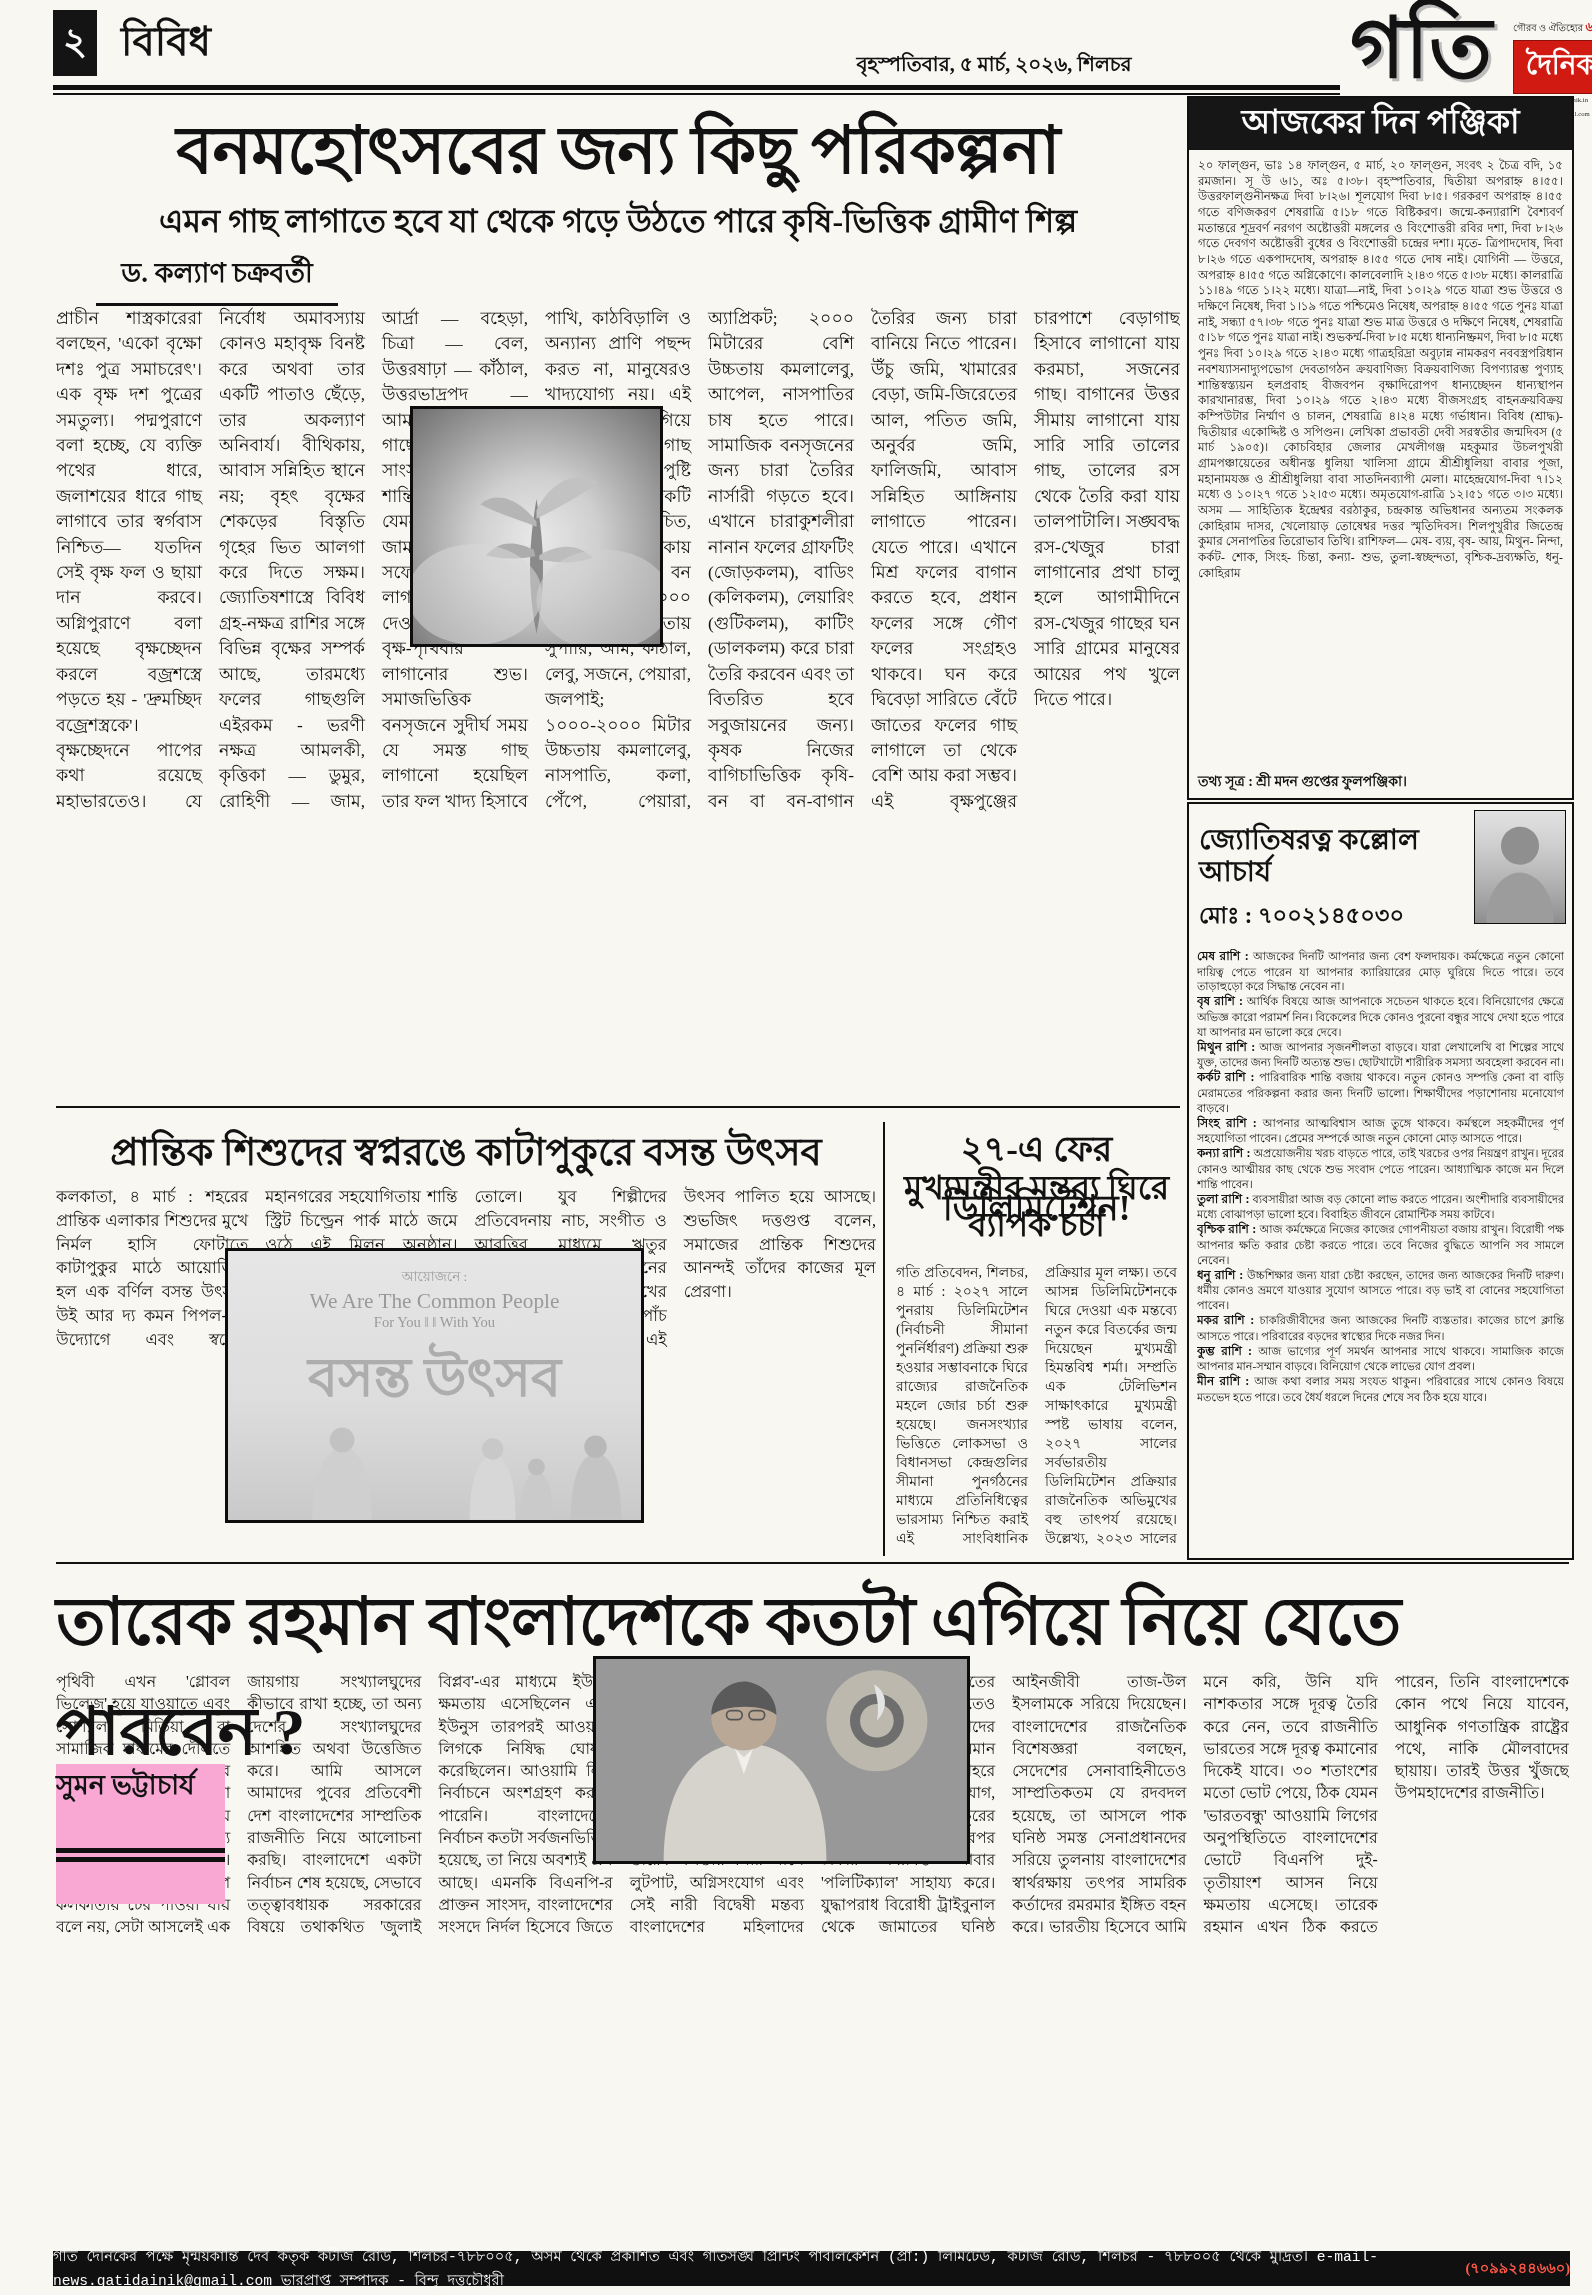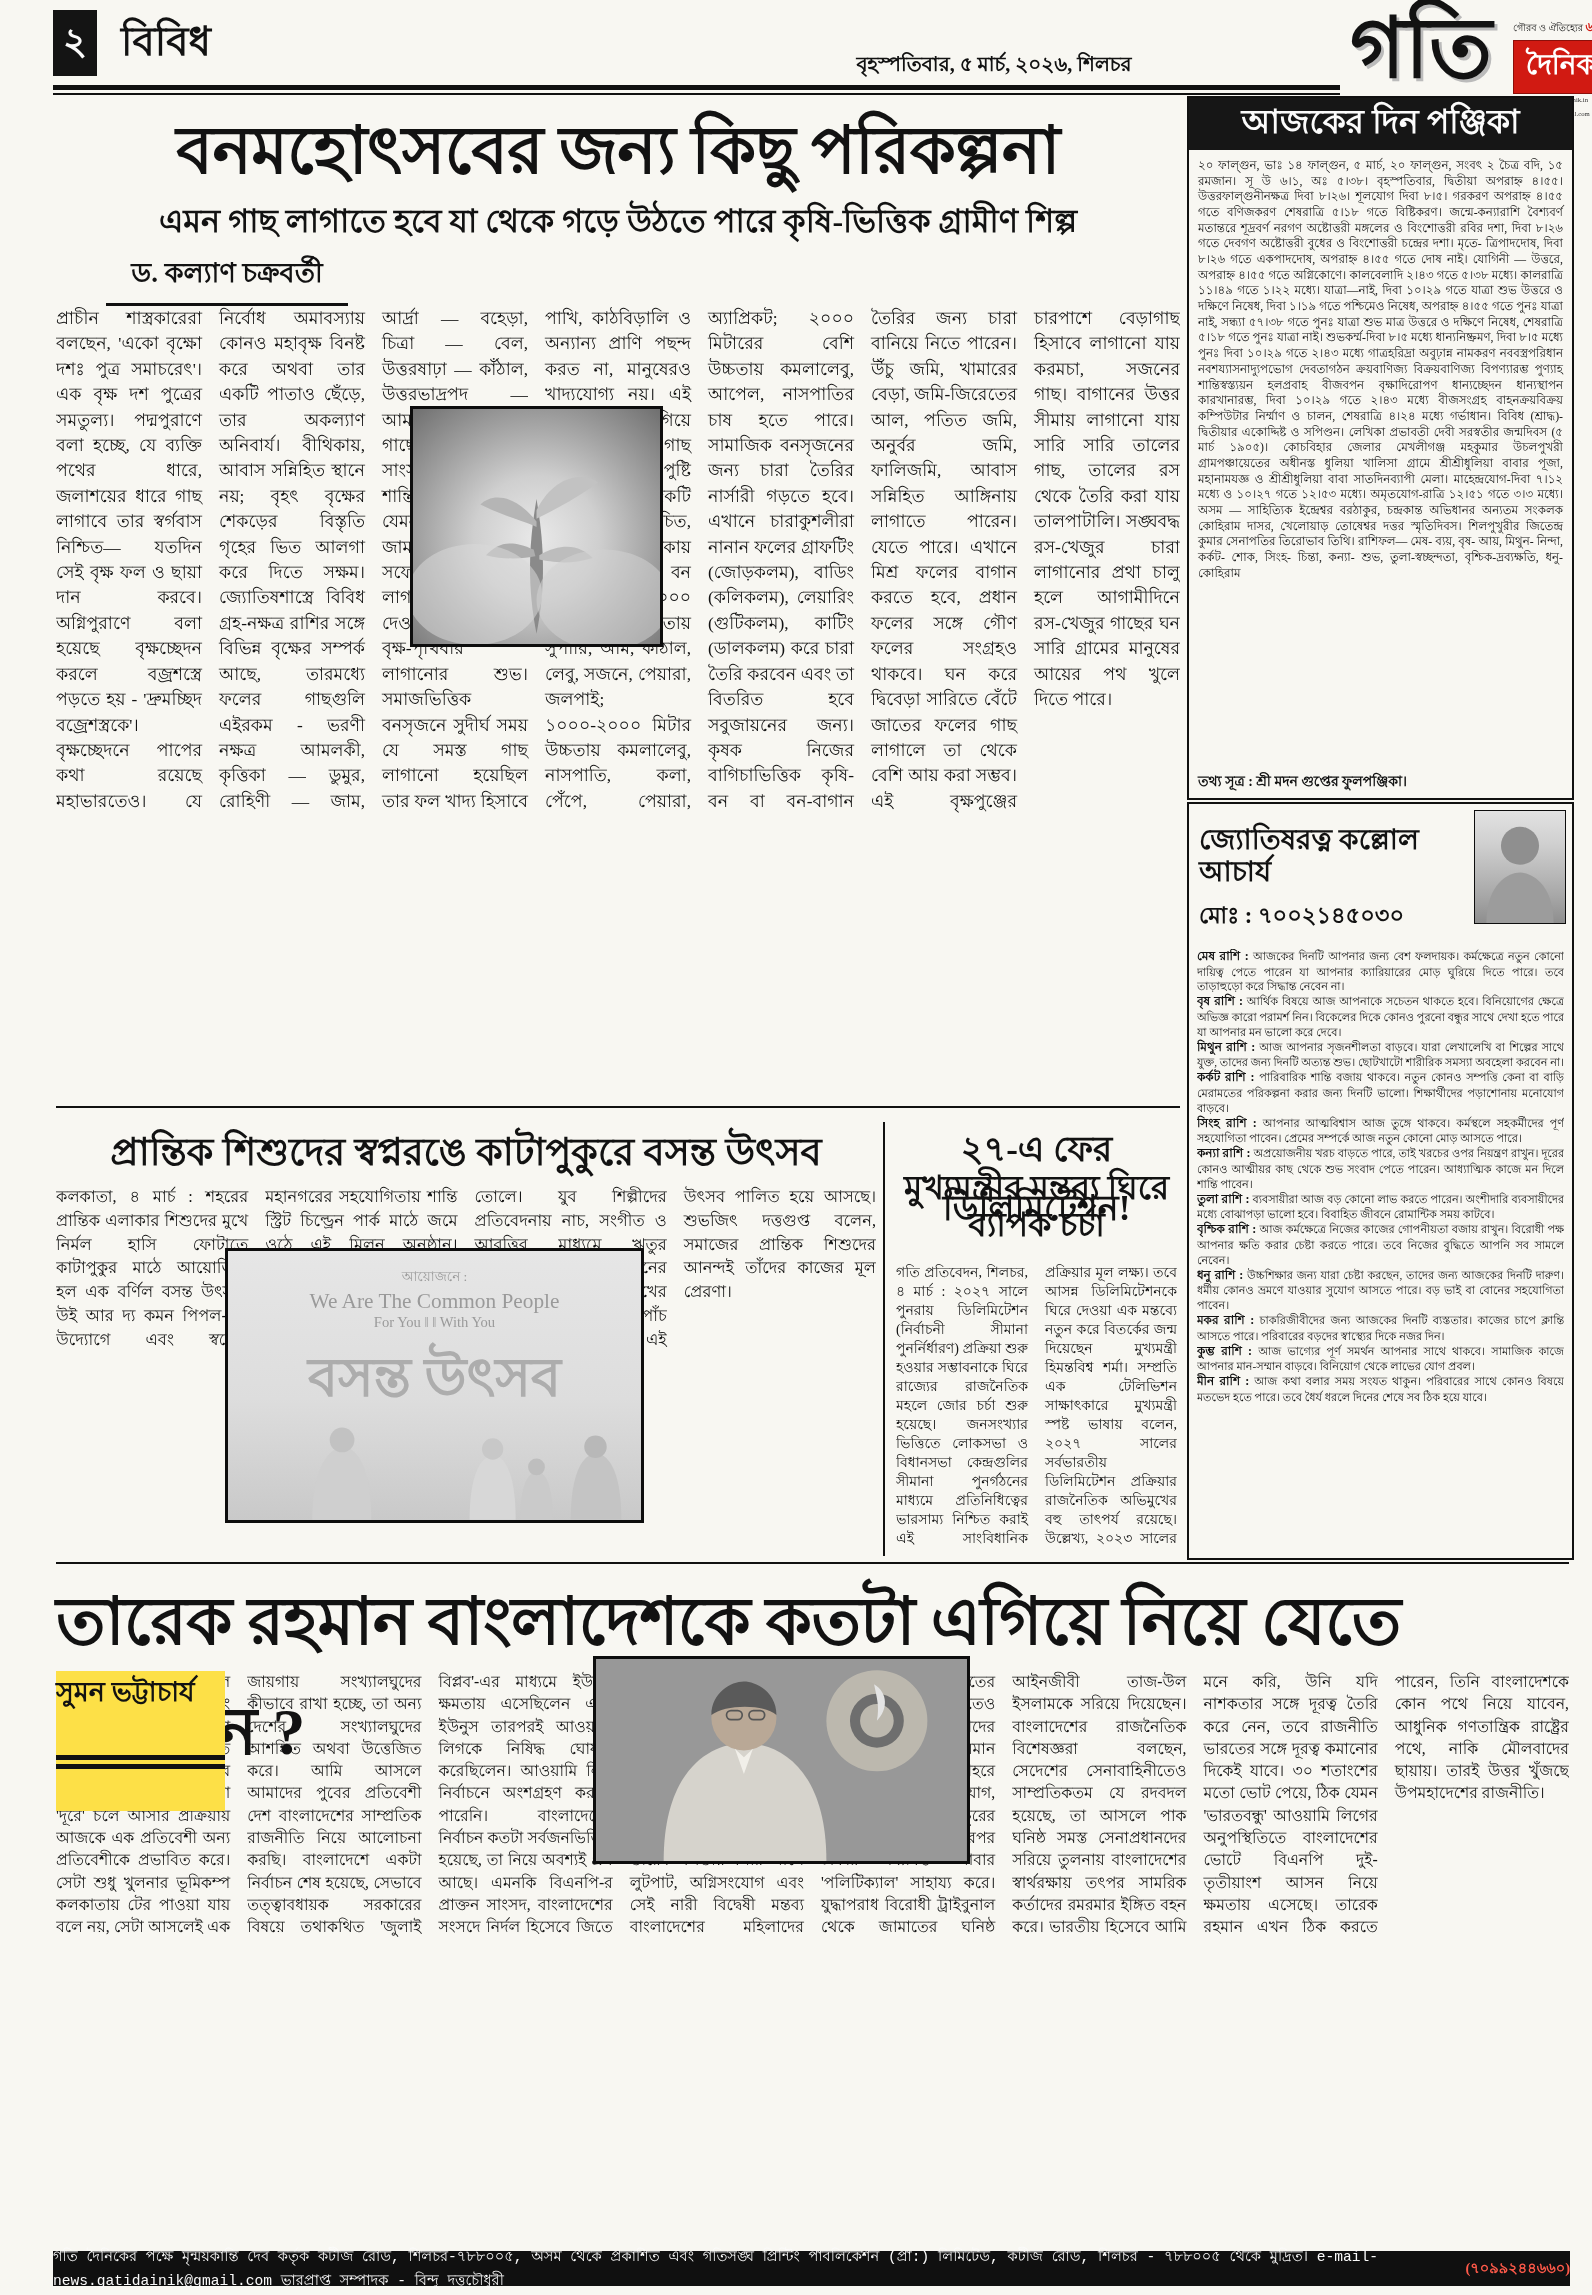--- a/index.html
+++ b/index.html
@@ -45,21 +45,21 @@
       <div style="font-size:6.7px;color:#333;">e-mail : news.gatidainik@gmail.com</div>
     </div>
   </div>
 
   <div class="abs rule" style="left:53px;top:85px;width:1287px;height:5px;"></div>
   <div class="abs rule" style="left:53px;top:93px;width:1287px;height:2.2px;"></div>
 
   <div class="abs center bold" style="left:56px;top:100px;width:1124px;font-size:66px;letter-spacing:-0.6px;">বনমহোৎসবের জন্য কিছু পরিকল্পনা</div>
   <div class="abs center bold" style="left:56px;top:196px;width:1124px;font-size:32px;">এমন গাছ লাগাতে হবে যা থেকে গড়ে উঠতে পারে কৃষি-ভিত্তিক গ্রামীণ শিল্প</div>
 
-  <div class="abs" style="left:106px;top:252px;width:242px;">
+  <div class="abs" style="left:96px;top:252px;width:242px;">
     <div class="center bold" style="font-size:27px;">ড. কল্যাণ চক্রবর্তী</div>
     <div class="rule" style="height:3.9px;margin-top:5.6px;"></div>
   </div>
 
   <div class="abs just cols body-txt" style="left:56px;top:306px;width:1124px;height:789px;column-count:7;">প্রাচীন শাস্ত্রকারেরা বলছেন, 'একো বৃক্ষো দশঃ পুত্র সমাচরেৎ'। এক বৃক্ষ দশ পুত্রের সমতুল্য। পদ্মপুরাণে বলা হচ্ছে, যে ব্যক্তি পথের ধারে, জলাশয়ের ধারে গাছ লাগাবে তার স্বর্গবাস নিশ্চিত— যতদিন সেই বৃক্ষ ফল ও ছায়া দান করবে। অগ্নিপুরাণে বলা হয়েছে বৃক্ষচ্ছেদন করলে বজ্রশস্ত্রে পড়তে হয় - 'দ্রুমচ্ছিদ বজ্রেশস্ত্রকে'। বৃক্ষচ্ছেদনে পাপের কথা রয়েছে মহাভারতেও। যে নির্বোধ অমাবস্যায় কোনও মহাবৃক্ষ বিনষ্ট করে অথবা তার একটি পাতাও ছেঁড়ে, তার অকল্যাণ অনিবার্য। বীথিকায়, আবাস সন্নিহিত স্থানে নয়; বৃহৎ বৃক্ষের শেকড়ের বিস্তৃতি গৃহের ভিত আলগা করে দিতে সক্ষম। জ্যোতিষশাস্ত্রে বিবিধ গ্রহ-নক্ষত্র রাশির সঙ্গে বিভিন্ন বৃক্ষের সম্পর্ক আছে, তারমধ্যে ফলের গাছগুলি এইরকম - ভরণী নক্ষত্র আমলকী, কৃত্তিকা — ডুমুর, রোহিণী — জাম, আর্দ্রা — বহেড়া, চিত্রা — বেল, উত্তরষাঢ়া — কাঁঠাল, উত্তরভাদ্রপদ — আম, রেবতী — মহুয়া গাছের প্রতীক। সাংসারিক সুখ শান্তিতে ফলের গাছ যেমন আম, জাম, জামরুল, লিচু, সফেদা, আঁশফল লাগানোর পরামর্শ দেওয়া হয় ফলবতী বৃক্ষ-পৃথিবীর লাগানোর শুভ। সমাজভিত্তিক বনসৃজনে সুদীর্ঘ সময় যে সমস্ত গাছ লাগানো হয়েছিল তার ফল খাদ্য হিসাবে পাখি, কাঠবিড়ালি ও অন্যান্য প্রাণি পছন্দ করত না, মানুষেরও খাদ্যযোগ্য নয়। এই ধরণের গাছ লাগিয়ে কতটুকু লাভ? গাছ লাগিয়ে মানুষের পুষ্টি নিরাপত্তার দিকটি লক্ষ্য করা উচিত, পাহাড়ি এলাকায় সামাজিক বন সৃজণের জন্য ১০০০ মিটার পর্যন্ত উচ্চতায় সুপারি, আম, কাঁঠাল, লেবু, সজনে, পেয়ারা, জলপাই; ১০০০-২০০০ মিটার উচ্চতায় কমলালেবু, নাসপাতি, কলা, পেঁপে, পেয়ারা, অ্যাপ্রিকট; ২০০০ মিটারের বেশি উচ্চতায় কমলালেবু, আপেল, নাসপাতির চাষ হতে পারে। সামাজিক বনসৃজনের জন্য চারা তৈরির নার্সারী গড়তে হবে। এখানে চারাকুশলীরা নানান ফলের গ্রাফটিং (জোড়কলম), বাডিং (কলিকলম), লেয়ারিং (গুটিকলম), কাটিং (ডালকলম) করে চারা তৈরি করবেন এবং তা বিতরিত হবে সবুজায়নের জন্য। কৃষক নিজের বাগিচাভিত্তিক কৃষি-বন বা বন-বাগান তৈরির জন্য চারা বানিয়ে নিতে পারেন। উঁচু জমি, খামারের বেড়া, জমি-জিরেতের আল, পতিত জমি, অনুর্বর জমি, ফালিজমি, আবাস সন্নিহিত আঙ্গিনায় লাগাতে পারেন। যেতে পারে। এখানে মিশ্র ফলের বাগান করতে হবে, প্রধান ফলের সঙ্গে গৌণ ফলের সংগ্রহও থাকবে। ঘন করে দ্বিবেড়া সারিতে বেঁটে জাতের ফলের গাছ লাগালে তা থেকে বেশি আয় করা সম্ভব। এই বৃক্ষপুঞ্জের চারপাশে বেড়াগাছ হিসাবে লাগানো যায় করমচা, সজনের গাছ। বাগানের উত্তর সীমায় লাগানো যায় সারি সারি তালের গাছ, তালের রস থেকে তৈরি করা যায় তালপাটালি। সঙ্ঘবদ্ধ রস-খেজুর চারা লাগানোর প্রথা চালু হলে আগামীদিনে রস-খেজুর গাছের ঘন সারি গ্রামের মানুষের আয়ের পথ খুলে দিতে পারে।</div>
 
   <div class="abs photo" style="left:410px;top:406px;width:247px;height:235px;background:
        radial-gradient(circle at 50% 55%, #e9e9e9 0%, #cfcfcf 35%, #9b9b9b 70%, #6f6f6f 100%);">
     <svg width="247" height="235" viewBox="0 0 440 418">
       <path d="M220 400 C200 300 210 220 220 160 C 230 220 240 300 220 400" fill="#8a8a8a"></path>
@@ -134,21 +134,21 @@
   <div class="abs center bold" style="left:896px;top:1122px;width:281px;font-size:35px;">২৭-এ ফের ডিলিমিটেশন!</div>
   <div class="abs center bold" style="left:896px;top:1170px;width:281px;font-size:33px;line-height:1.12;">মুখ্যমন্ত্রীর মন্তব্য ঘিরে ব্যাপক চর্চা</div>
   <div class="abs just cols" style="left:896px;top:1263px;width:281px;height:293px;column-count:2;font-size:14px;line-height:1.36;">গতি প্রতিবেদন, শিলচর, ৪ মার্চ : ২০২৭ সালে পুনরায় ডিলিমিটেশন (নির্বাচনী সীমানা পুনর্নির্ধারণ) প্রক্রিয়া শুরু হওয়ার সম্ভাবনাকে ঘিরে রাজ্যের রাজনৈতিক মহলে জোর চর্চা শুরু হয়েছে। জনসংখ্যার ভিত্তিতে লোকসভা ও বিধানসভা কেন্দ্রগুলির সীমানা পুনর্গঠনের মাধ্যমে প্রতিনিধিত্বের ভারসাম্য নিশ্চিত করাই এই সাংবিধানিক প্রক্রিয়ার মূল লক্ষ্য। তবে আসন্ন ডিলিমিটেশনকে ঘিরে দেওয়া এক মন্তব্যে নতুন করে বিতর্কের জন্ম দিয়েছেন মুখ্যমন্ত্রী হিমন্তবিশ্ব শর্মা। সম্প্রতি এক টেলিভিশন সাক্ষাৎকারে মুখ্যমন্ত্রী স্পষ্ট ভাষায় বলেন, ২০২৭ সালের সর্বভারতীয় ডিলিমিটেশন প্রক্রিয়ার রাজনৈতিক অভিমুখের বহু তাৎপর্য রয়েছে। উল্লেখ্য, ২০২৩ সালের সর্বশেষ ডিলিমিটেশনের পরিপ্রেক্ষিতে ২০২৭ সালের সম্ভাব্য প্রক্রিয়া রাজ্য-রাজনীতিতে বিশেষ তাৎপর্যপূর্ণ হতে চলেছে বলে মনে করা হচ্ছে।</div>
 
   <div class="abs rule" style="left:56px;top:1562px;width:1513px;height:1.7px;"></div>
 
   <div class="abs bold" style="left:56px;top:1571px;width:1513px;font-size:66px;letter-spacing:-0.6px;">তারেক রহমান বাংলাদেশকে কতটা এগিয়ে নিয়ে যেতে পারবেন ?</div>
 
   <div class="abs just cols" style="left:56px;top:1671px;width:1513px;height:562px;column-count:8;font-size:15.7px;line-height:1.42;">পৃথিবী এখন 'গ্লোবল ভিলেজ' হয়ে যাওয়াতে এবং সোশ্যাল মিডিয়া বা সামাজিক মাধ্যমের দৌলতে আমরা একে অপরের কাছাকাছি বা আসলে হয়তো 'দূরে' চলে আসার প্রক্রিয়ায় আজকে এক প্রতিবেশী অন্য প্রতিবেশীকে প্রভাবিত করে। সেটা শুধু খুলনার ভূমিকম্প কলকাতায় টের পাওয়া যায় বলে নয়, সেটা আসলেই এক জায়গায় সংখ্যালঘুদের কীভাবে রাখা হচ্ছে, তা অন্য দেশের সংখ্যালঘুদের আশঙ্কিত অথবা উত্তেজিত করে। আমি আসলে আমাদের পুবের প্রতিবেশী দেশ বাংলাদেশের সাম্প্রতিক রাজনীতি নিয়ে আলোচনা করছি। বাংলাদেশে একটা নির্বাচন শেষ হয়েছে, সেভাবে তত্ত্বাবধায়ক সরকারের বিষয়ে তথাকথিত 'জুলাই বিপ্লব'-এর মাধ্যমে ইউনুস ক্ষমতায় এসেছিলেন এবং ইউনুস তারপরই আওয়ামি লিগকে নিষিদ্ধ ঘোষণা করেছিলেন। আওয়ামি লিগ নির্বাচনে অংশগ্রহণ করতে পারেনি। বাংলাদেশের নির্বাচন কতটা সর্বজনভিত্তিক হয়েছে, তা নিয়ে অবশ্যই প্রশ্ন আছে। এমনকি বিএনপি-র প্রাক্তন সাংসদ, বাংলাদেশের সংসদে নির্দল হিসেবে জিতে আসা সাংসদ রুমিন ফারহানা অবধি সেই নিয়ে প্রশ্ন তুলেছেন। তিনি একটা যুক্তিযুক্ত কথা বলেছেন। কেন তারেক রহমানকে জিতে আসতে শুভ সংকেত দেওয়ার আগে অংশগ্রহণ করতে দেওয়া হয়নি। কারণ, তারেক ক্ষমতায় বসার আগে লুটপাট, অগ্নিসংযোগ এবং সেই নারী বিদ্বেষী মন্তব্য বাংলাদেশের মহিলাদের হয়তো দলে দলে জামাতের বিরুদ্ধে ভোট দিতেও উৎসাহিত করে। আমাদের মনে রাখতে হবে, ওসমান হাদির মৃত্যুর পরে ঢাকা শহরে যে লুটপাট, অগ্নিসংযোগ, ছায়ানট, উদীচীতে ভাঙচুরের ঘটনা ঘটেছিল, তারপর ঢাকার মধ্যবিত্ত আবার 'পলিটিক্যাল' সাহায্য করে। যুদ্ধাপরাধ বিরোধী ট্রাইবুনাল থেকে জামাতের ঘনিষ্ঠ আইনজীবী তাজ-উল ইসলামকে সরিয়ে দিয়েছেন। বাংলাদেশের রাজনৈতিক বিশেষজ্ঞরা বলছেন, সেদেশের সেনাবাহিনীতেও সাম্প্রতিকতম যে রদবদল হয়েছে, তা আসলে পাক ঘনিষ্ঠ সমস্ত সেনাপ্রধানদের সরিয়ে তুলনায় বাংলাদেশের স্বার্থরক্ষায় তৎপর সামরিক কর্তাদের রমরমার ইঙ্গিত বহন করে। ভারতীয় হিসেবে আমি মনে করি, উনি যদি নাশকতার সঙ্গে দূরত্ব তৈরি করে নেন, তবে রাজনীতি ভারতের সঙ্গে দূরত্ব কমানোর দিকেই যাবে। ৩০ শতাংশের মতো ভোট পেয়ে, ঠিক যেমন 'ভারতবন্ধু' আওয়ামি লিগের অনুপস্থিতিতে বাংলাদেশের ভোটে বিএনপি দুই-তৃতীয়াংশ আসন নিয়ে ক্ষমতায় এসেছে। তারেক রহমান এখন ঠিক করতে পারেন, তিনি বাংলাদেশকে কোন পথে নিয়ে যাবেন, আধুনিক গণতান্ত্রিক রাষ্ট্রের পথে, নাকি মৌলবাদের ছায়ায়। তারই উত্তর খুঁজছে উপমহাদেশের রাজনীতি।</div>
 
-  <div class="abs" style="left:56px;top:1671px;width:169px;height:140px;background:#fde047;">
+  <div class="abs" style="left:56px;top:1764px;width:169px;height:140px;background:#f9a8d4;">
     <div class="bold" style="font-size:27px;">সুমন ভট্টাচার্য</div>
     <div class="rule" style="height:4.5px;margin-top:39px;"></div>
     <div class="rule" style="height:4.5px;margin-top:4.5px;"></div>
   </div>
 
   <div class="abs photo" style="left:593px;top:1656px;width:371px;height:202px;background:
        linear-gradient(135deg,#8f8f8f 0%,#a9a9a9 40%,#7f7f7f 100%);">
     <svg width="371" height="202" viewBox="0 0 660 360">
       <rect x="0" y="0" width="660" height="360" fill="#989898"></rect>
       <circle cx="500" cy="110" r="90" fill="#c6c0b4" opacity="0.8"></circle>

